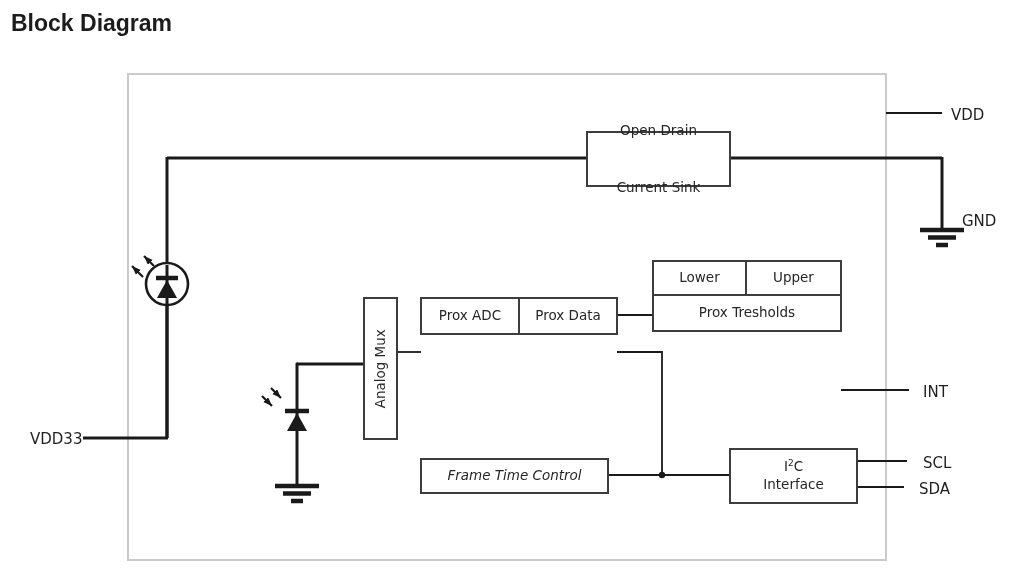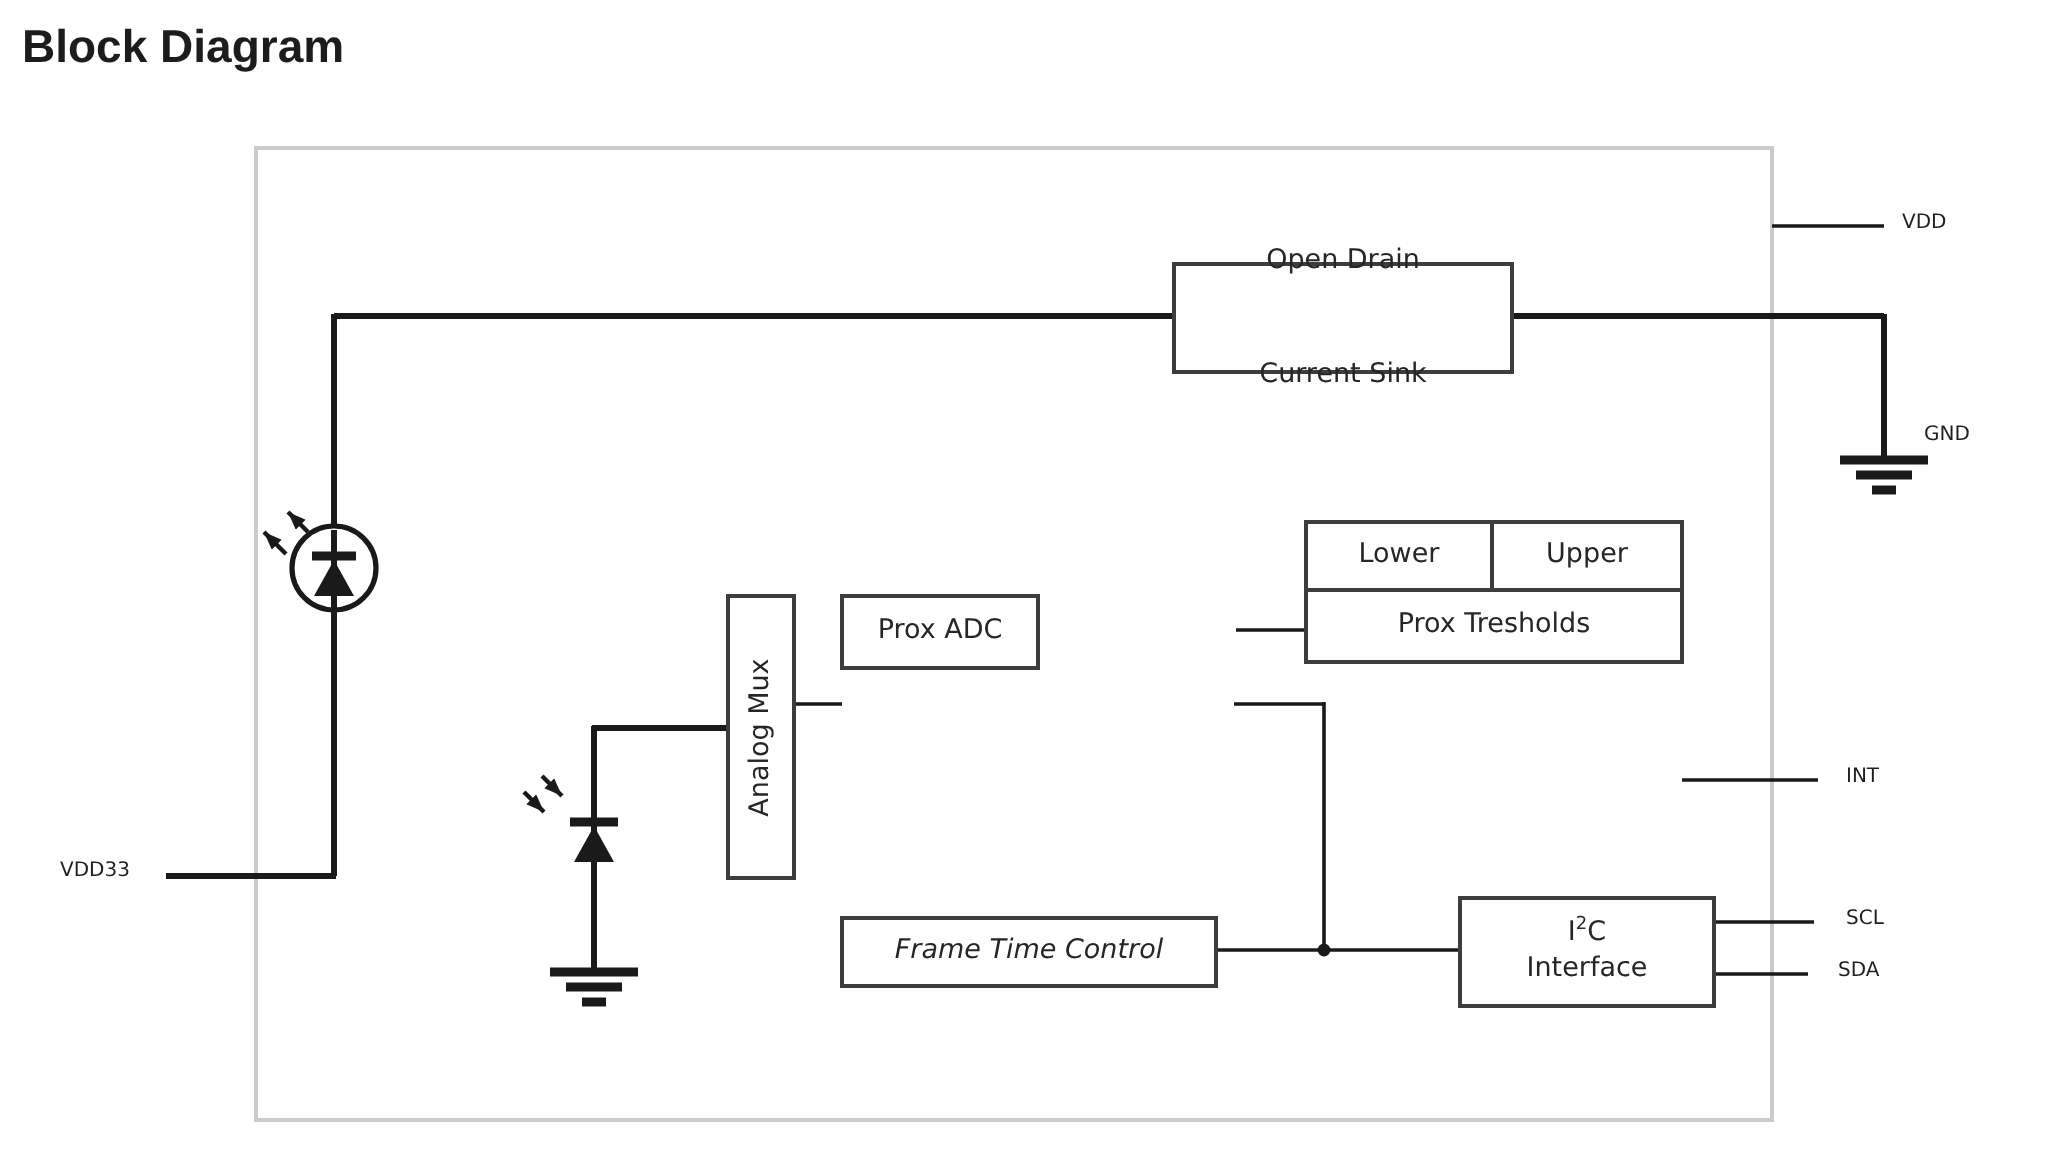--- a/index.html
+++ b/index.html
@@ -7,21 +7,21 @@
          font-family:"DejaVu Sans","Liberation Sans",sans-serif;}
   #page-title{position:absolute;left:11px;top:10px;font-family:"Liberation Sans",sans-serif;
               font-size:23px;font-weight:bold;color:#1c1c1c;letter-spacing:0px;}
   #frame{position:absolute;left:127px;top:73px;width:760px;height:488px;
          border:2px solid #cbcbcb;box-sizing:border-box;background:#ffffff;}
   svg.layer{position:absolute;left:0;top:0;width:1024px;height:577px;pointer-events:none;}
   .blk{position:absolute;box-sizing:border-box;border:2px solid #3d3d3d;background:#ffffff;
        display:flex;align-items:center;justify-content:center;flex-direction:column;
        font-size:13.5px;color:#262626;text-align:center;line-height:1.3;}
   .vblk span{transform:rotate(-90deg);white-space:nowrap;display:block;}
-  .pin{position:absolute;font-size:10px;color:#1f1f1f;white-space:nowrap;}
+  .pin{position:absolute;font-size:15px;color:#1f1f1f;white-space:nowrap;}
   sup{font-size:9px;vertical-align:super;line-height:0;}
 </style>
 </head>
 <body>
 
 <div id="stage">
 
   <div id="page-title">Block Diagram</div>
 
   <div id="frame"></div>
@@ -79,37 +79,40 @@
       <path d="M936 245 H948"></path>
     </g>
 
     <g stroke="#1a1a1a" stroke-width="4.5" fill="none">
       <path d="M275 486 H319"></path>
       <path d="M283 493.5 H311"></path>
       <path d="M291 501 H303"></path>
     </g>
   </svg>
 
-  <div class="blk" style="left:586px;top:131px;width:171px;height:56px;gap:39px;">
+  <div class="blk" style="left:586px;top:131px;width:145px;height:56px;gap:39px;">
     <span>Open Drain</span>
     <span>Current Sink</span>
   </div>
 
   <div class="blk" style="left:745px;top:260px;width:97px;height:36px;">
     <span>Upper</span>
   </div>
   <div class="blk" style="left:652px;top:260px;width:95px;height:36px;">
     <span>Lower</span>
   </div>
   <div class="blk" style="left:652px;top:294px;width:190px;height:38px;">
     <span>Prox Tresholds</span>
   </div>
 
   <div class="blk" style="left:420px;top:297px;width:100px;height:38px;">
     <span>Prox ADC</span>
+  </div>
+  <div class="blk" style="left:518px;top:297px;width:100px;height:38px;">
+    <span>Prox Data</span>
   </div>
 
   <div class="blk vblk" style="left:363px;top:297px;width:35px;height:143px;">
     <span>Analog Mux</span>
   </div>
 
 
   <div class="blk" style="left:420px;top:458px;width:189px;height:36px;font-style:italic;">
     <span>Frame Time Control</span>
   </div>

